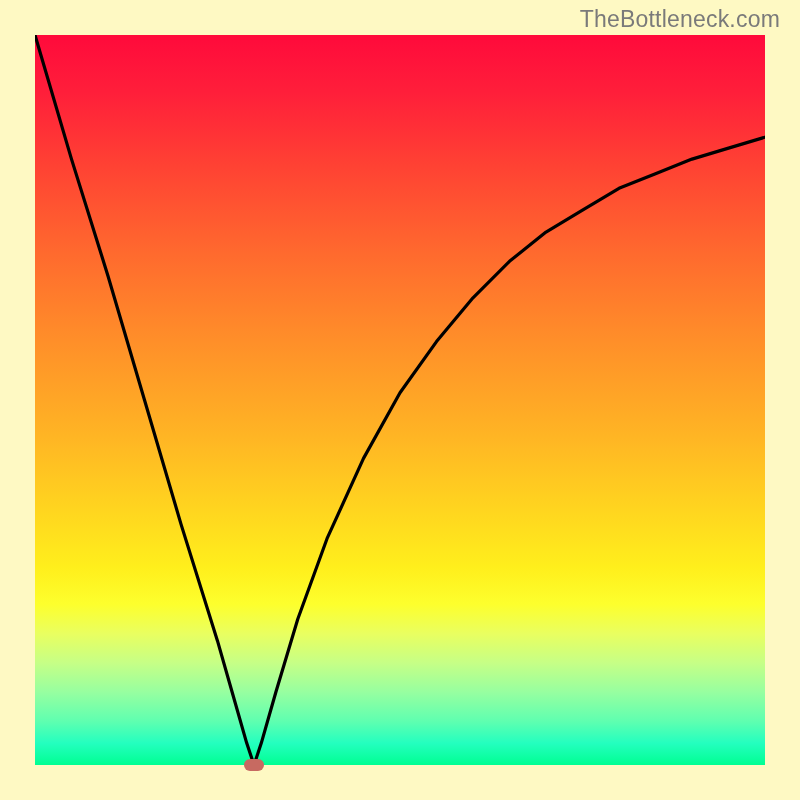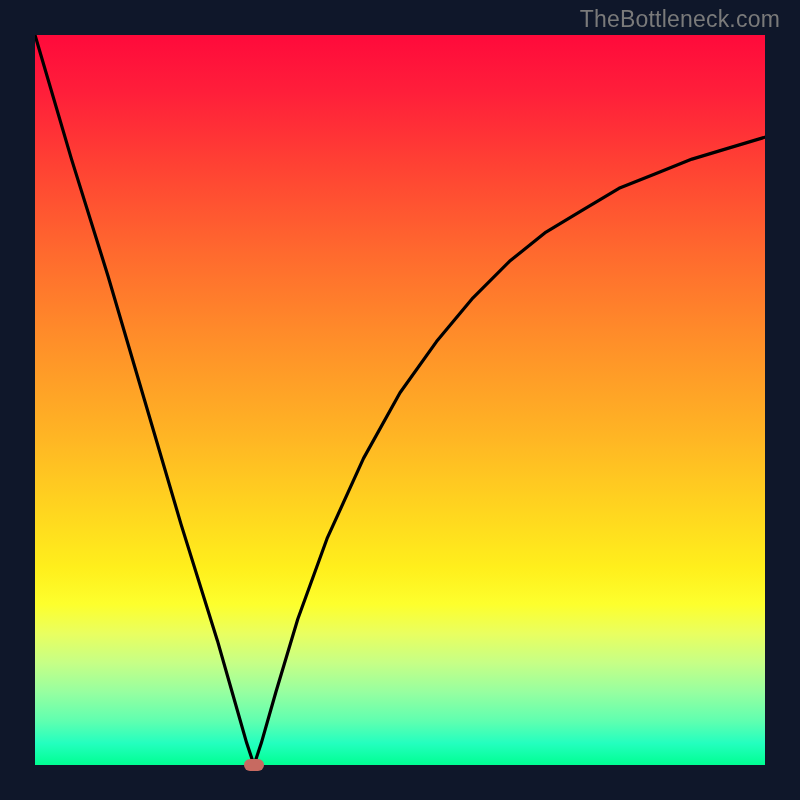--- a/index.html
+++ b/index.html
@@ -1,21 +1,21 @@
 <!DOCTYPE html>
 <html><head>
 <meta charset="utf-8">
 <style>
   * { margin: 0; padding: 0; box-sizing: border-box; }
   html, body { width: 800px; height: 800px; overflow: hidden; background: #000; font-family: Arial, Helvetica, sans-serif; }
   .stage {
     position: relative;
     width: 800px;
     height: 800px;
-    background: #0f172a;
+    background: #fef9c3;
   }
   .plot {
     position: absolute;
     left: 35px;
     top: 35px;
     width: 730px;
     height: 730px;
     background: linear-gradient(to bottom,
       #ff0a3b 0%,
       #ff1f3a 8%,

